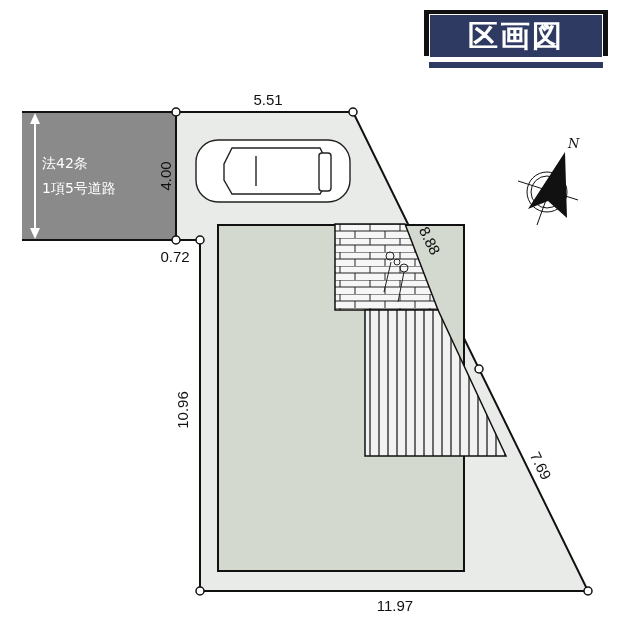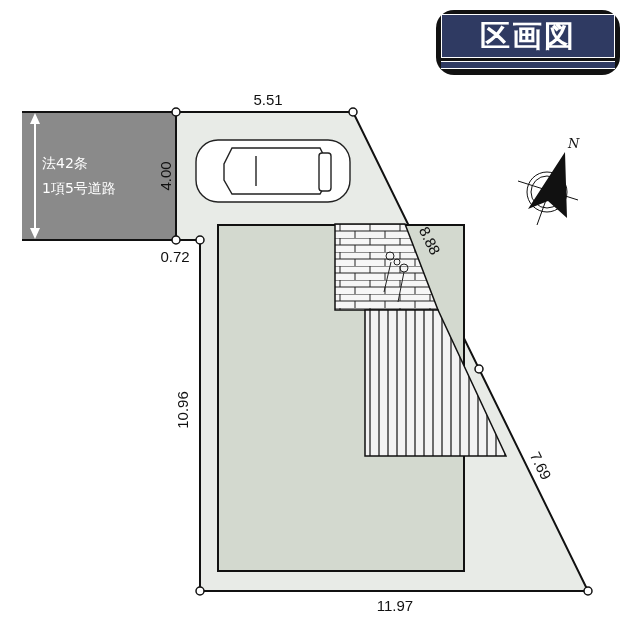--- a/index.html
+++ b/index.html
@@ -1,17 +1,17 @@
 <!DOCTYPE html>
 <html><head>
 <meta charset="utf-8">
 <style>
   html,body{margin:0;padding:0;background:#fff;}
   body{width:620px;height:621px;position:relative;overflow:hidden;font-family:"Liberation Sans",sans-serif;}
-  #title-box{position:absolute;left:436px;top:10px;width:184px;height:65px;background:#111;border-radius:18px;}
+  #title-box{position:absolute;left:424px;top:10px;width:184px;height:46px;background:#111;}
   #title-inner{position:absolute;left:5px;top:4px;width:172px;height:42px;background:#2f3a62;border:1px solid #fff;}
   #title-text{position:absolute;left:0;top:0;width:172px;height:42px;line-height:42px;text-align:center;color:#fff;font-family:"DejaVu Serif",serif;font-weight:bold;font-size:30px;letter-spacing:2px;}
   #title-bar{position:absolute;left:5px;top:51px;width:174px;height:6px;background:#2f3a62;border-top:1px solid #fff;border-bottom:1px solid #fff;}
   svg{position:absolute;left:0;top:0;}
   .dim{font-family:"Liberation Sans",sans-serif;font-size:15px;fill:#111;}
   .road-label{font-family:"DejaVu Sans",sans-serif;font-size:14px;fill:#fff;}
 </style>
 </head>
 <body>
 

